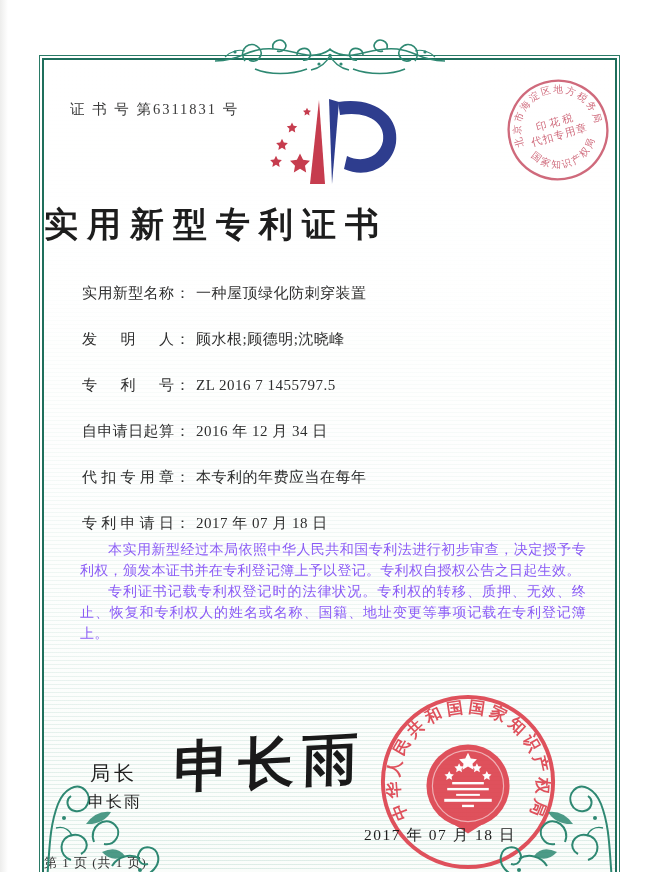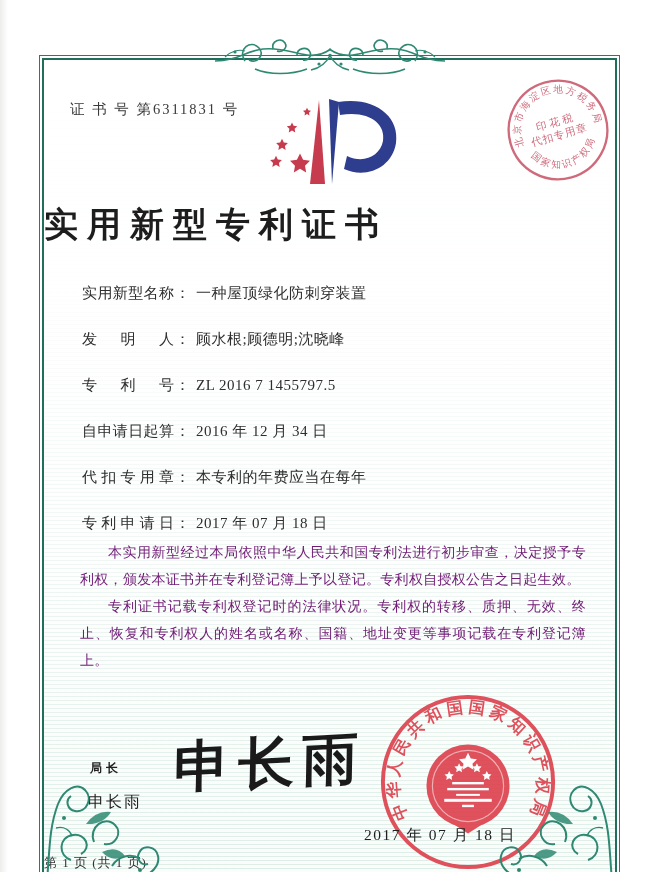--- a/index.html
+++ b/index.html
@@ -22,23 +22,23 @@
   .cert>*{position:absolute;z-index:1;}
   .cert-number{left:26px;top:40px;font-size:14.5px;letter-spacing:2px;color:#3a3a3a;}
   .logo{left:218px;top:30px;width:150px;height:112px;}
   .tax-stamp{left:456px;top:12px;width:116px;height:116px;opacity:.88;}
   .title{left:0;right:0;top:142px;text-align:left;font-size:34px;font-weight:600;letter-spacing:9px;color:#1d1d1d;white-space:nowrap;}
   .fields{left:38px;top:224px;right:26px;}
   .frow{margin-bottom:24px;font-size:15px;color:#2e2e2e;white-space:nowrap;height:22px;}
   .fl{display:inline-block;width:92px;text-align:justify;text-align-last:justify;vertical-align:bottom;}
   .fc{margin-left:1px;}
   .fv{margin-left:6px;letter-spacing:.5px;}
-  .paras{left:36px;top:479px;width:506px;font-size:14px;line-height:27px;color:#701a75;text-align:justify;}
+  .paras{left:36px;top:479px;width:506px;font-size:14px;line-height:21px;color:#8b5cf6;text-align:justify;}
   .paras p{margin:0;text-indent:2em;letter-spacing:.3px;}
-  .director-label{left:46px;top:700px;font-size:12px;letter-spacing:4px;color:#222;font-weight:bold;}
+  .director-label{left:46px;top:700px;font-size:20px;letter-spacing:4px;color:#222;}
   .director-name{left:44px;top:732px;font-size:16px;letter-spacing:2px;color:#222;}
   .signature{left:130px;top:666px;font-size:56px;color:#1a1a1a;letter-spacing:8px;font-weight:600;transform:rotate(-3deg) skewX(-4deg);white-space:nowrap;}
   .seal{left:330px;top:628px;width:188px;height:188px;opacity:.93;}
   .seal-date{left:320px;top:765px;font-size:15.5px;letter-spacing:1.5px;color:#1f1f1f;z-index:2;white-space:nowrap;}
   .page-footer{left:0;right:0;top:794px;text-align:left;font-size:13px;letter-spacing:1px;color:#333;}
   .top-ornament{left:calc(50% - 115px);top:-21px;width:230px;height:44px;overflow:visible;}
   .corner{width:140px;height:138px;overflow:visible;}
   .corner-left{left:-4px;top:698px;}
   .corner-right{right:-4px;top:698px;transform:scaleX(-1);}
   .ring-text{font-family:"Liberation Serif","DejaVu Serif",serif;}

